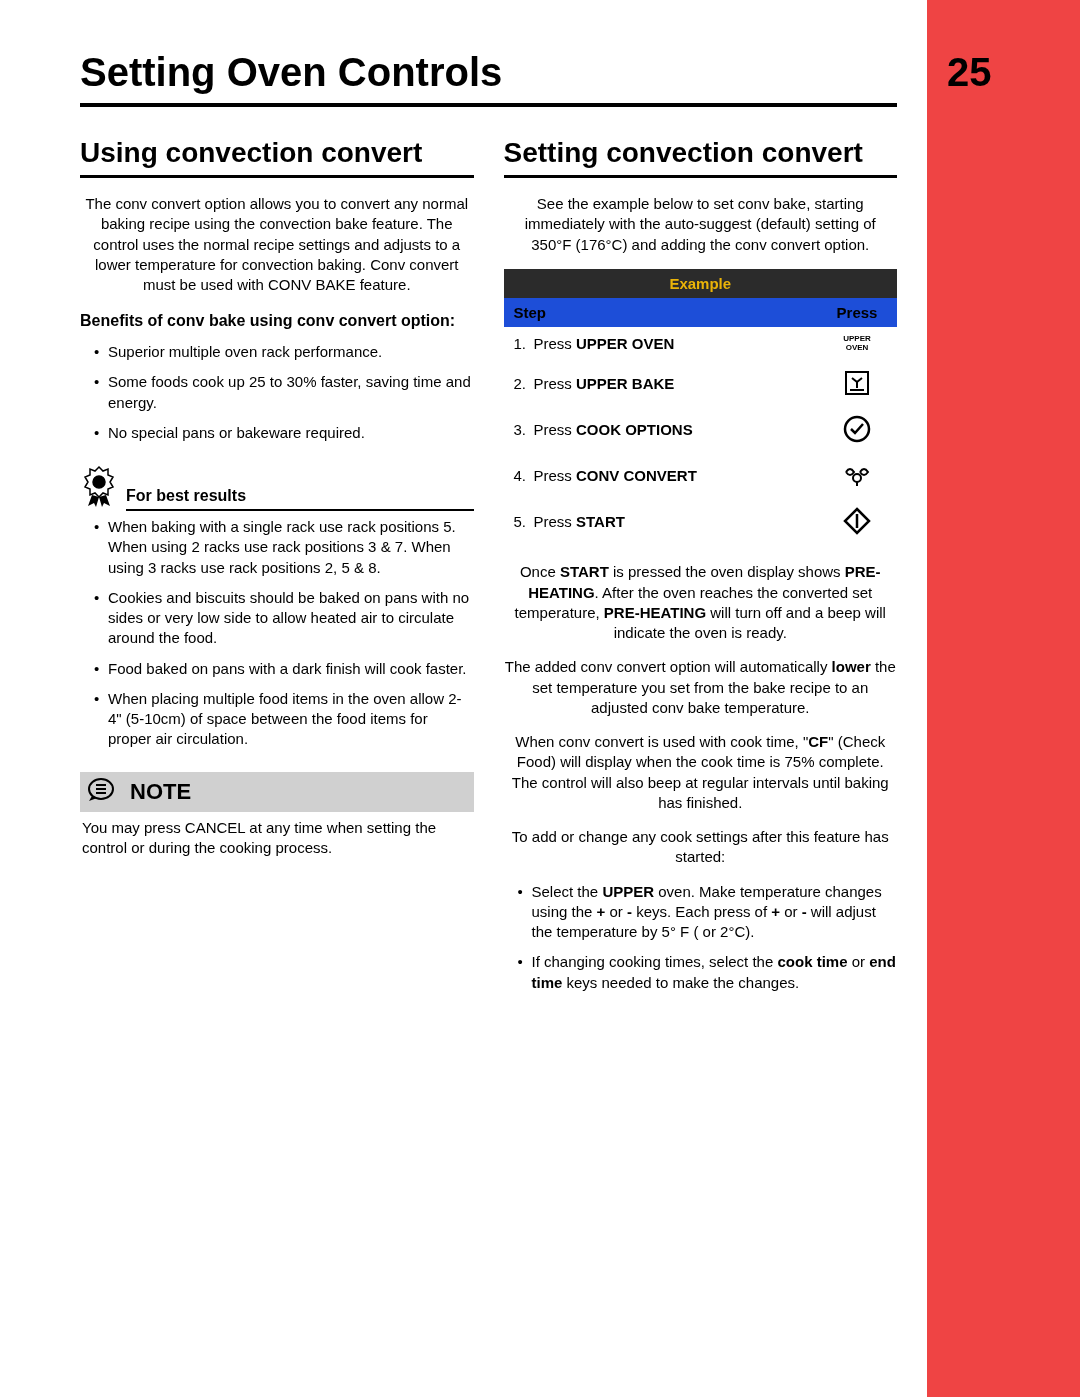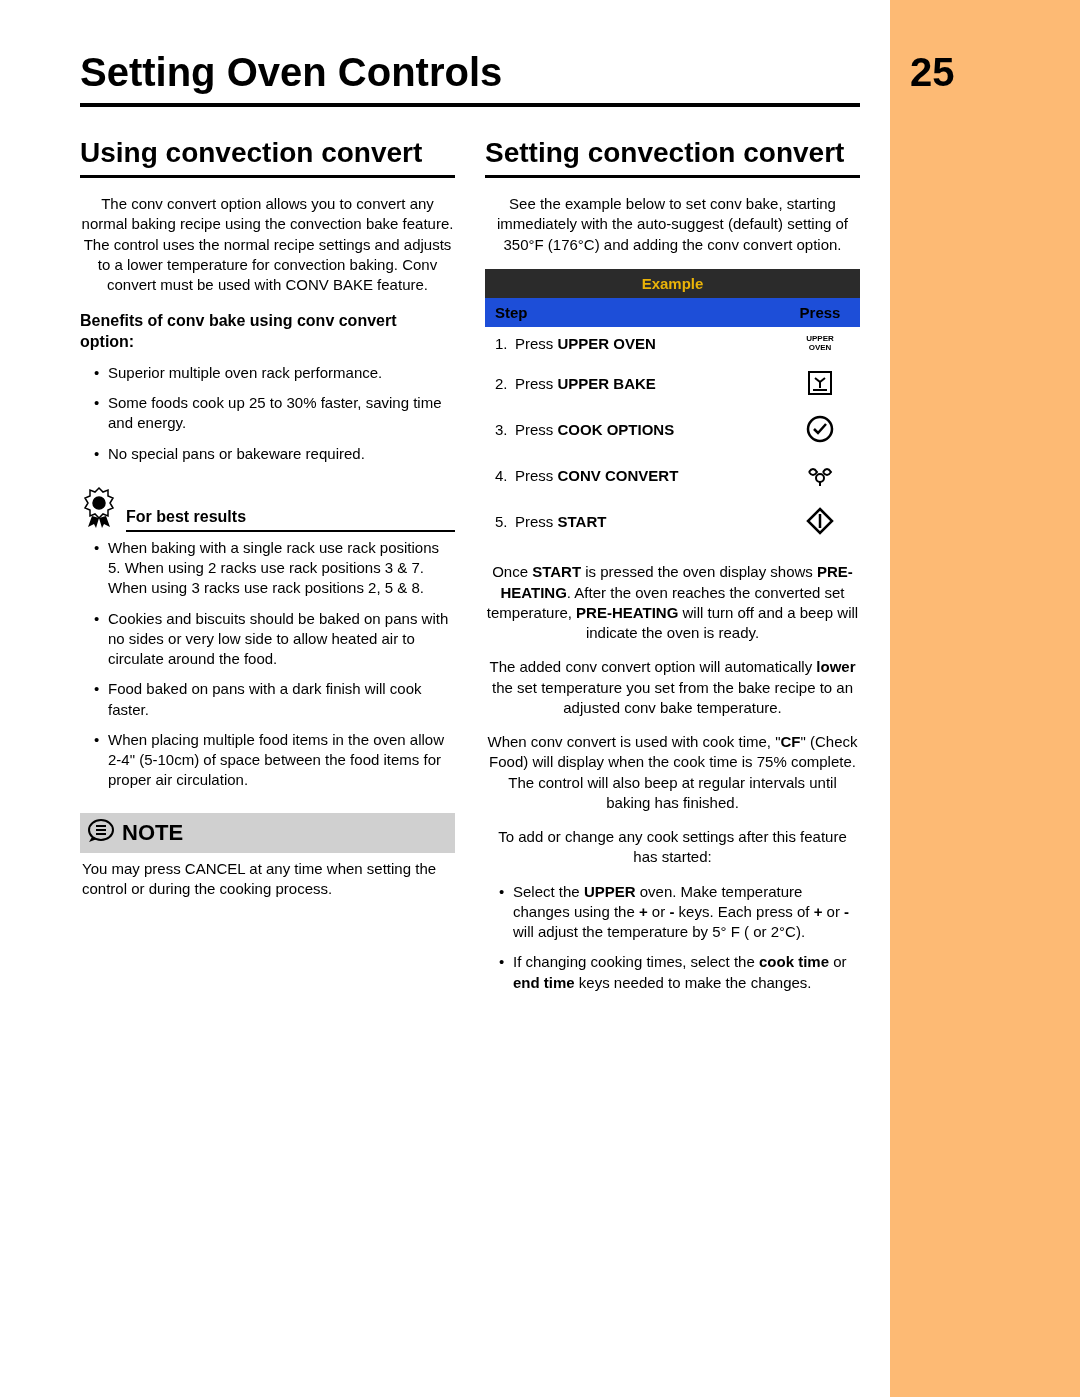--- a/index.html
+++ b/index.html
@@ -14,22 +14,22 @@
   .page {
     display: flex;
     width: 100%;
     height: 100%;
   }
   .content {
     flex: 1;
     padding: 50px 30px 50px 80px;
   }
   .gray-bar {
-    width: 190px;
-    background: #fdba74;
+    width: 153px;
+    background: #ef4444;
     position: relative;
   }
   .page-num {
     position: absolute;
     top: 50px;
     left: 20px;
     font-size: 40px;
     font-weight: bold;
     font-family: Arial, sans-serif;
   }
@@ -108,21 +108,21 @@
     padding-bottom: 4px;
   }
   .ribbon-svg { width: 38px; height: 42px; flex-shrink:0; }
   .note-box {
     margin-top: 22px;
   }
   .note-header {
     background: #d0d0d0;
     display: flex;
     align-items: center;
-    gap: 8px;
+    gap: 16px;
     padding: 4px 8px;
     font-size: 22px;
     font-weight: bold;
   }
   .note-body {
     font-size: 15px;
     line-height: 1.35;
     padding: 6px 2px;
   }
   .example-table {

